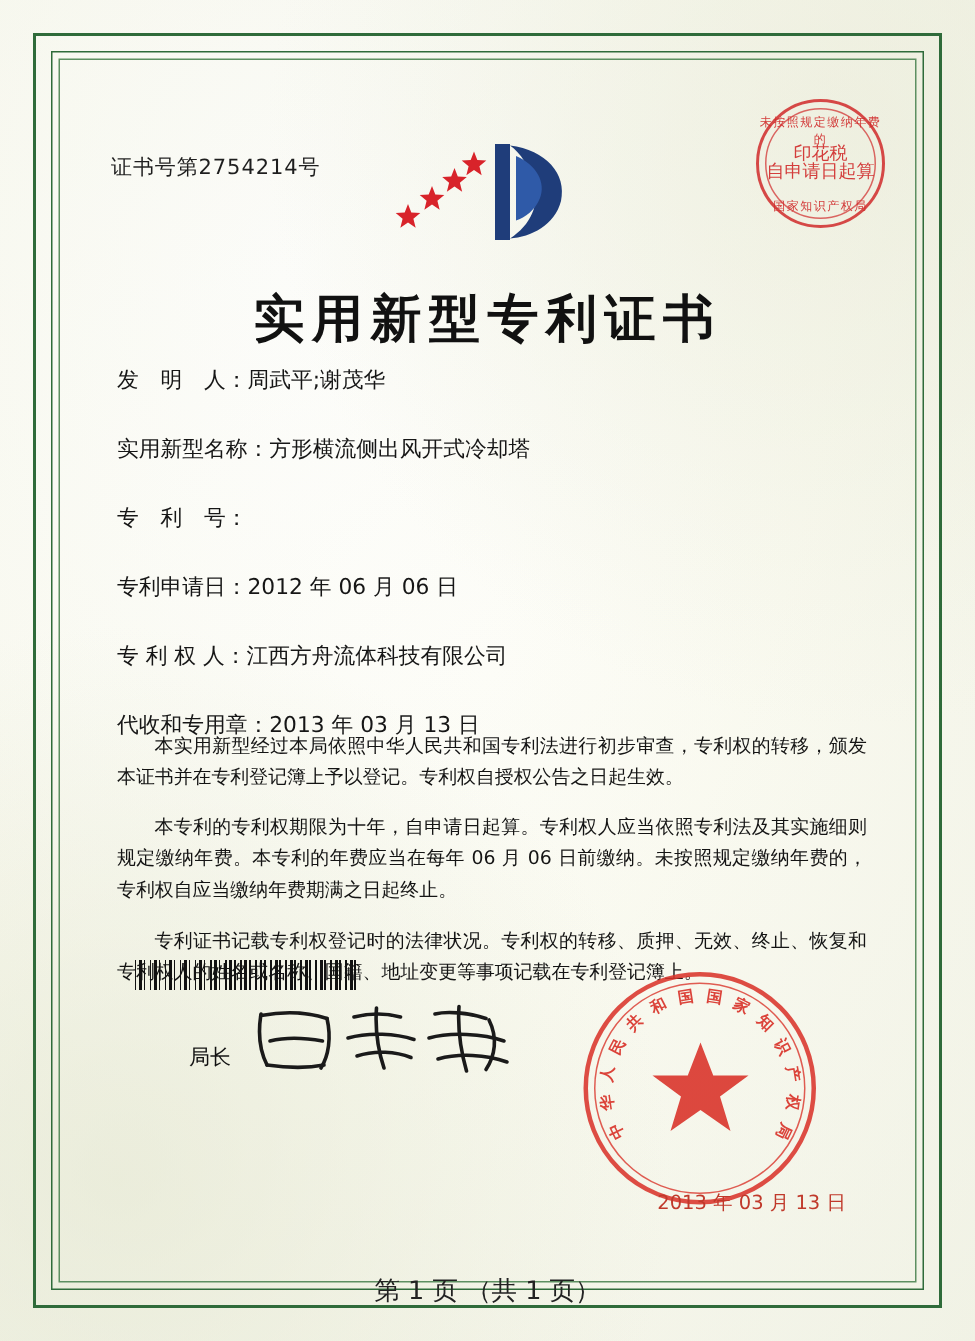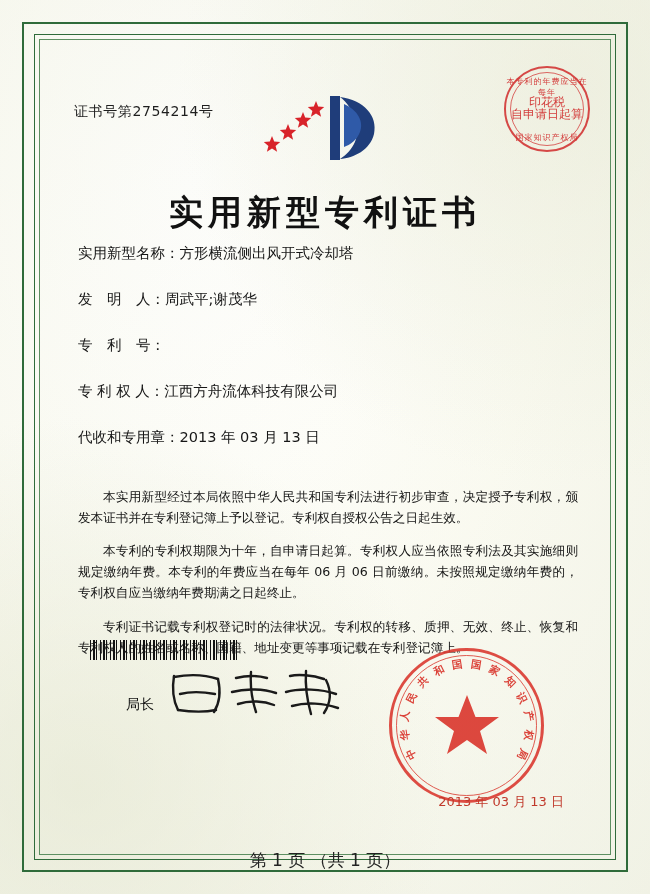--- a/index.html
+++ b/index.html
@@ -296,52 +296,56 @@
         </g>
         <path d="M70 72 L70 8 L80 8 L80 72 Z" fill="#1f3d7a"></path>
         <path d="M80 9 C104 12, 118 28, 114 46 C110 62, 94 70, 80 71 C94 62, 100 48, 96 34 C93 23, 87 14, 80 9 Z" fill="#1f3d7a"></path>
         <path d="M84 16 C98 22, 104 34, 100 44 C97 52, 90 57, 84 59 Z" fill="#2f5aa8"></path>
       </svg>
     </div>
 
     <div class="stamp-top">
       <div class="ring"></div>
       <div class="ring2"></div>
-      <div class="arc-text arc-top">本专利的年费应当在每年</div>
+      <div class="arc-text arc-top">未按照规定缴纳年费的</div>
       <div class="mid-text">印花税</div>
       <div class="mid-text" style="top:43px;">自申请日起算</div>
       <div class="arc-text arc-bottom">国家知识产权局</div>
     </div>
 
     <div class="title">实用新型专利证书</div>
 
     <div class="fields">
       <div class="field-row">
+        <span class="field-label">发　明　人：</span>
+        <span class="field-value">周武平;谢茂华</span>
+      </div>
+      <div class="field-row">
         <span class="field-label">实用新型名称：</span>
         <span class="field-value">方形横流侧出风开式冷却塔</span>
       </div>
       <div class="field-row">
-        <span class="field-label">发　明　人：</span>
-        <span class="field-value">周武平;谢茂华</span>
-      </div>
-      <div class="field-row">
         <span class="field-label">专　利　号：</span>
+      </div>
+      <div class="field-row">
+        <span class="field-label">专利申请日：</span>
+        <span class="field-value">2012 年 06 月 06 日</span>
       </div>
       <div class="field-row">
         <span class="field-label">专 利 权 人：</span>
         <span class="field-value">江西方舟流体科技有限公司</span>
       </div>
       <div class="field-row">
         <span class="field-label">代收和专用章：</span>
         <span class="field-value">2013 年 03 月 13 日</span>
       </div>
     </div>
 
     <div class="paras">
-      <p class="para">本实用新型经过本局依照中华人民共和国专利法进行初步审查，决定授予专利权，颁发本证书并在专利登记簿上予以登记。专利权自授权公告之日起生效。</p>
+      <p class="para">本实用新型经过本局依照中华人民共和国专利法进行初步审查，专利权的转移，颁发本证书并在专利登记簿上予以登记。专利权自授权公告之日起生效。</p>
       <p class="para">本专利的专利权期限为十年，自申请日起算。专利权人应当依照专利法及其实施细则规定缴纳年费。本专利的年费应当在每年 06 月 06 日前缴纳。未按照规定缴纳年费的，专利权自应当缴纳年费期满之日起终止。</p>
       <p class="para">专利证书记载专利权登记时的法律状况。专利权的转移、质押、无效、终止、恢复和专利权人的姓名或名称、国籍、地址变更等事项记载在专利登记簿上。</p>
     </div>
 
     <div class="barcode"></div>
 
     <div class="sig-label">局长</div>
 
     <div class="signature">
       <svg viewBox="0 0 190 56" width="190" height="56" xmlns="http://www.w3.org/2000/svg">

